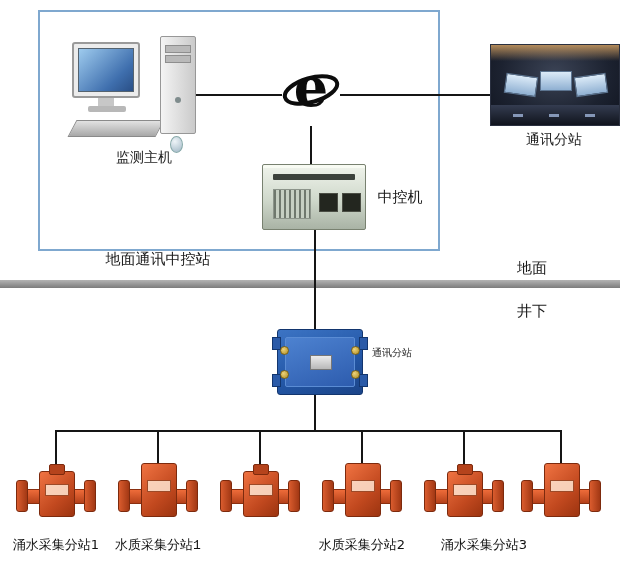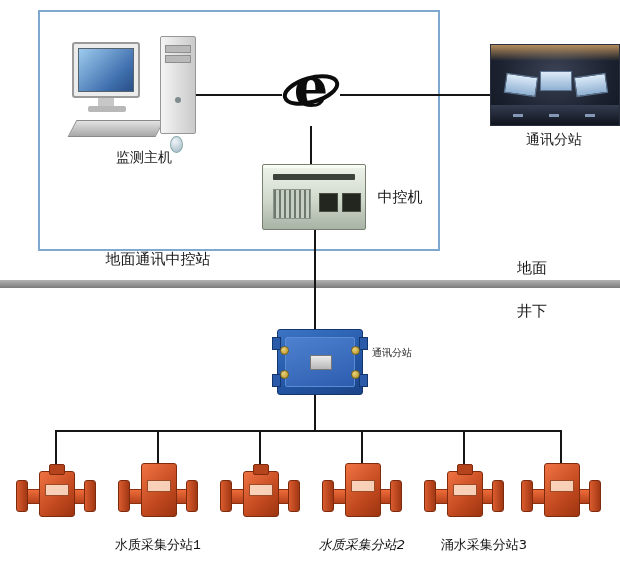--- a/index.html
+++ b/index.html
@@ -225,17 +225,18 @@
   </div>
   <div class="dev tall" style="left:521px;top:462px;">
     <div class="pipe"></div>
     <div class="flange left"></div>
     <div class="flange right"></div>
     <div class="body"></div>
 
     <div class="tag"></div>
   </div>
 
+  <div class="dev-label" style="left:4px;">涌水采集分站1</div>
   <div class="dev-label" style="left:106px;font-family:Liberation Mono, monospace;">水质采集分站1</div>
-  <div class="dev-label" style="left:310px;font-style:italic;">水质采集分站2</div>
+  <div class="dev-label" style="left:310px;">水质采集分站2</div>
   <div class="dev-label" style="left:432px;">涌水采集分站3</div>
 
 </div>
 
 </body></html>

